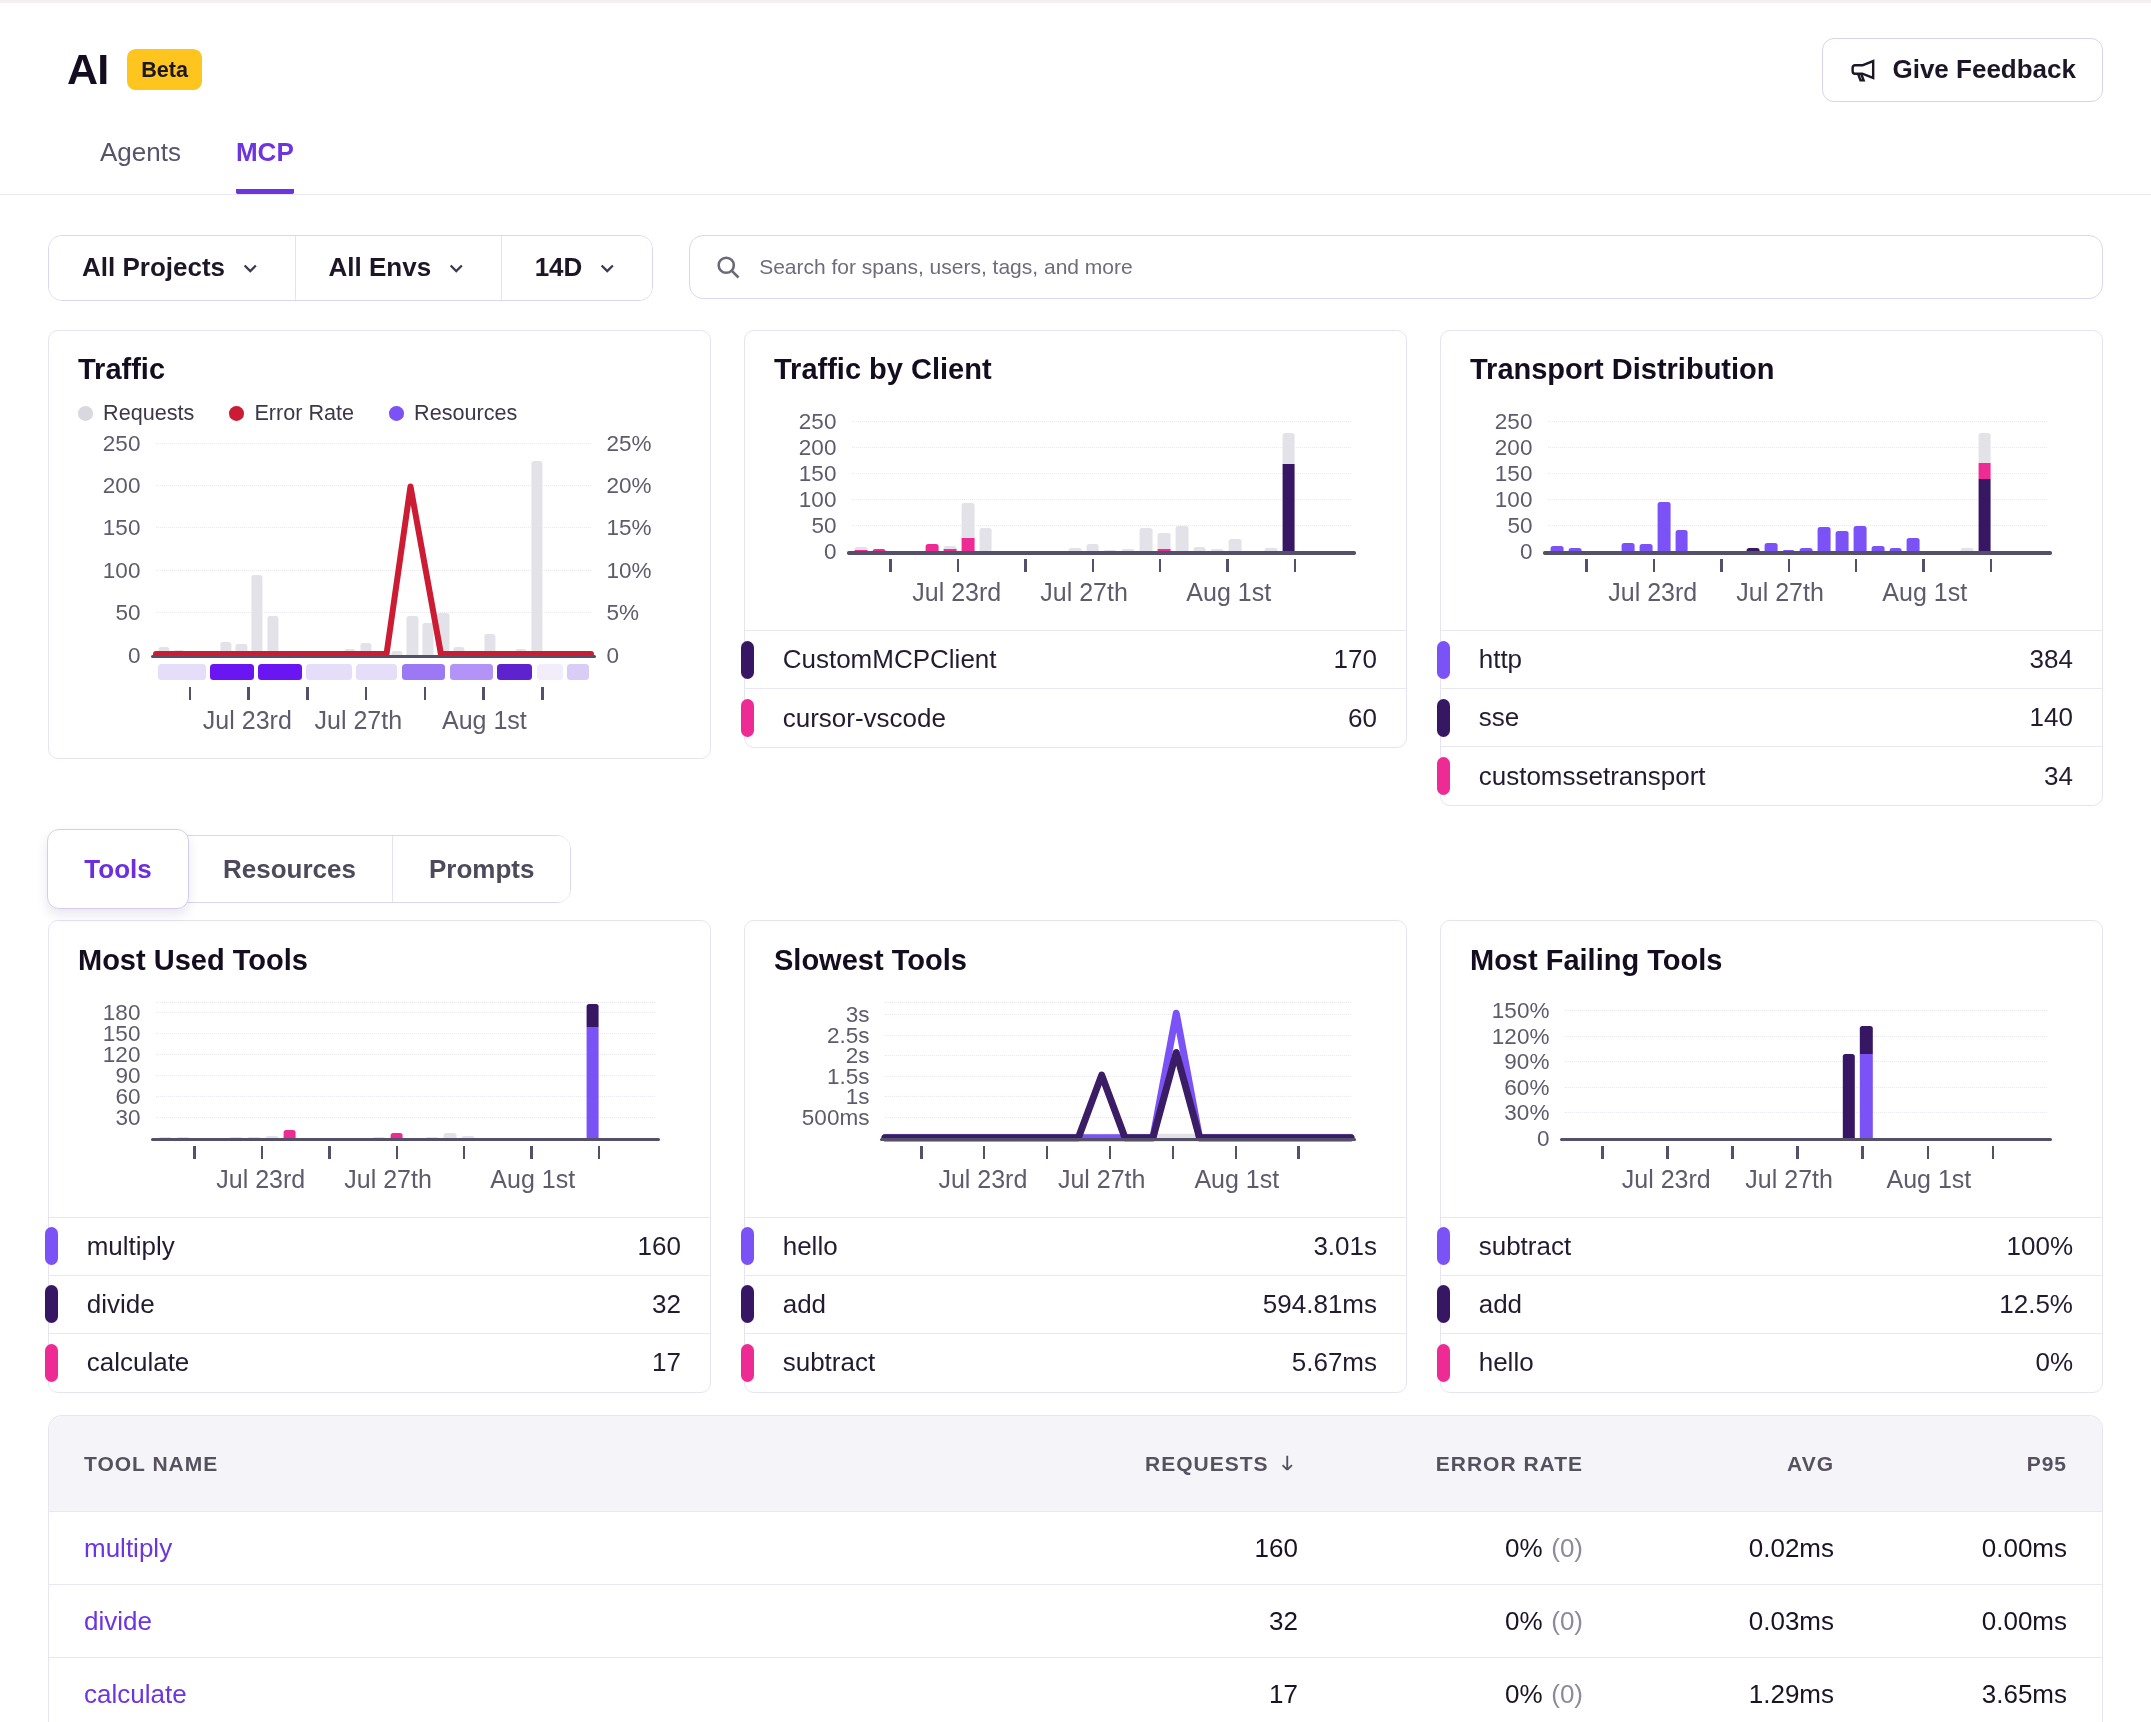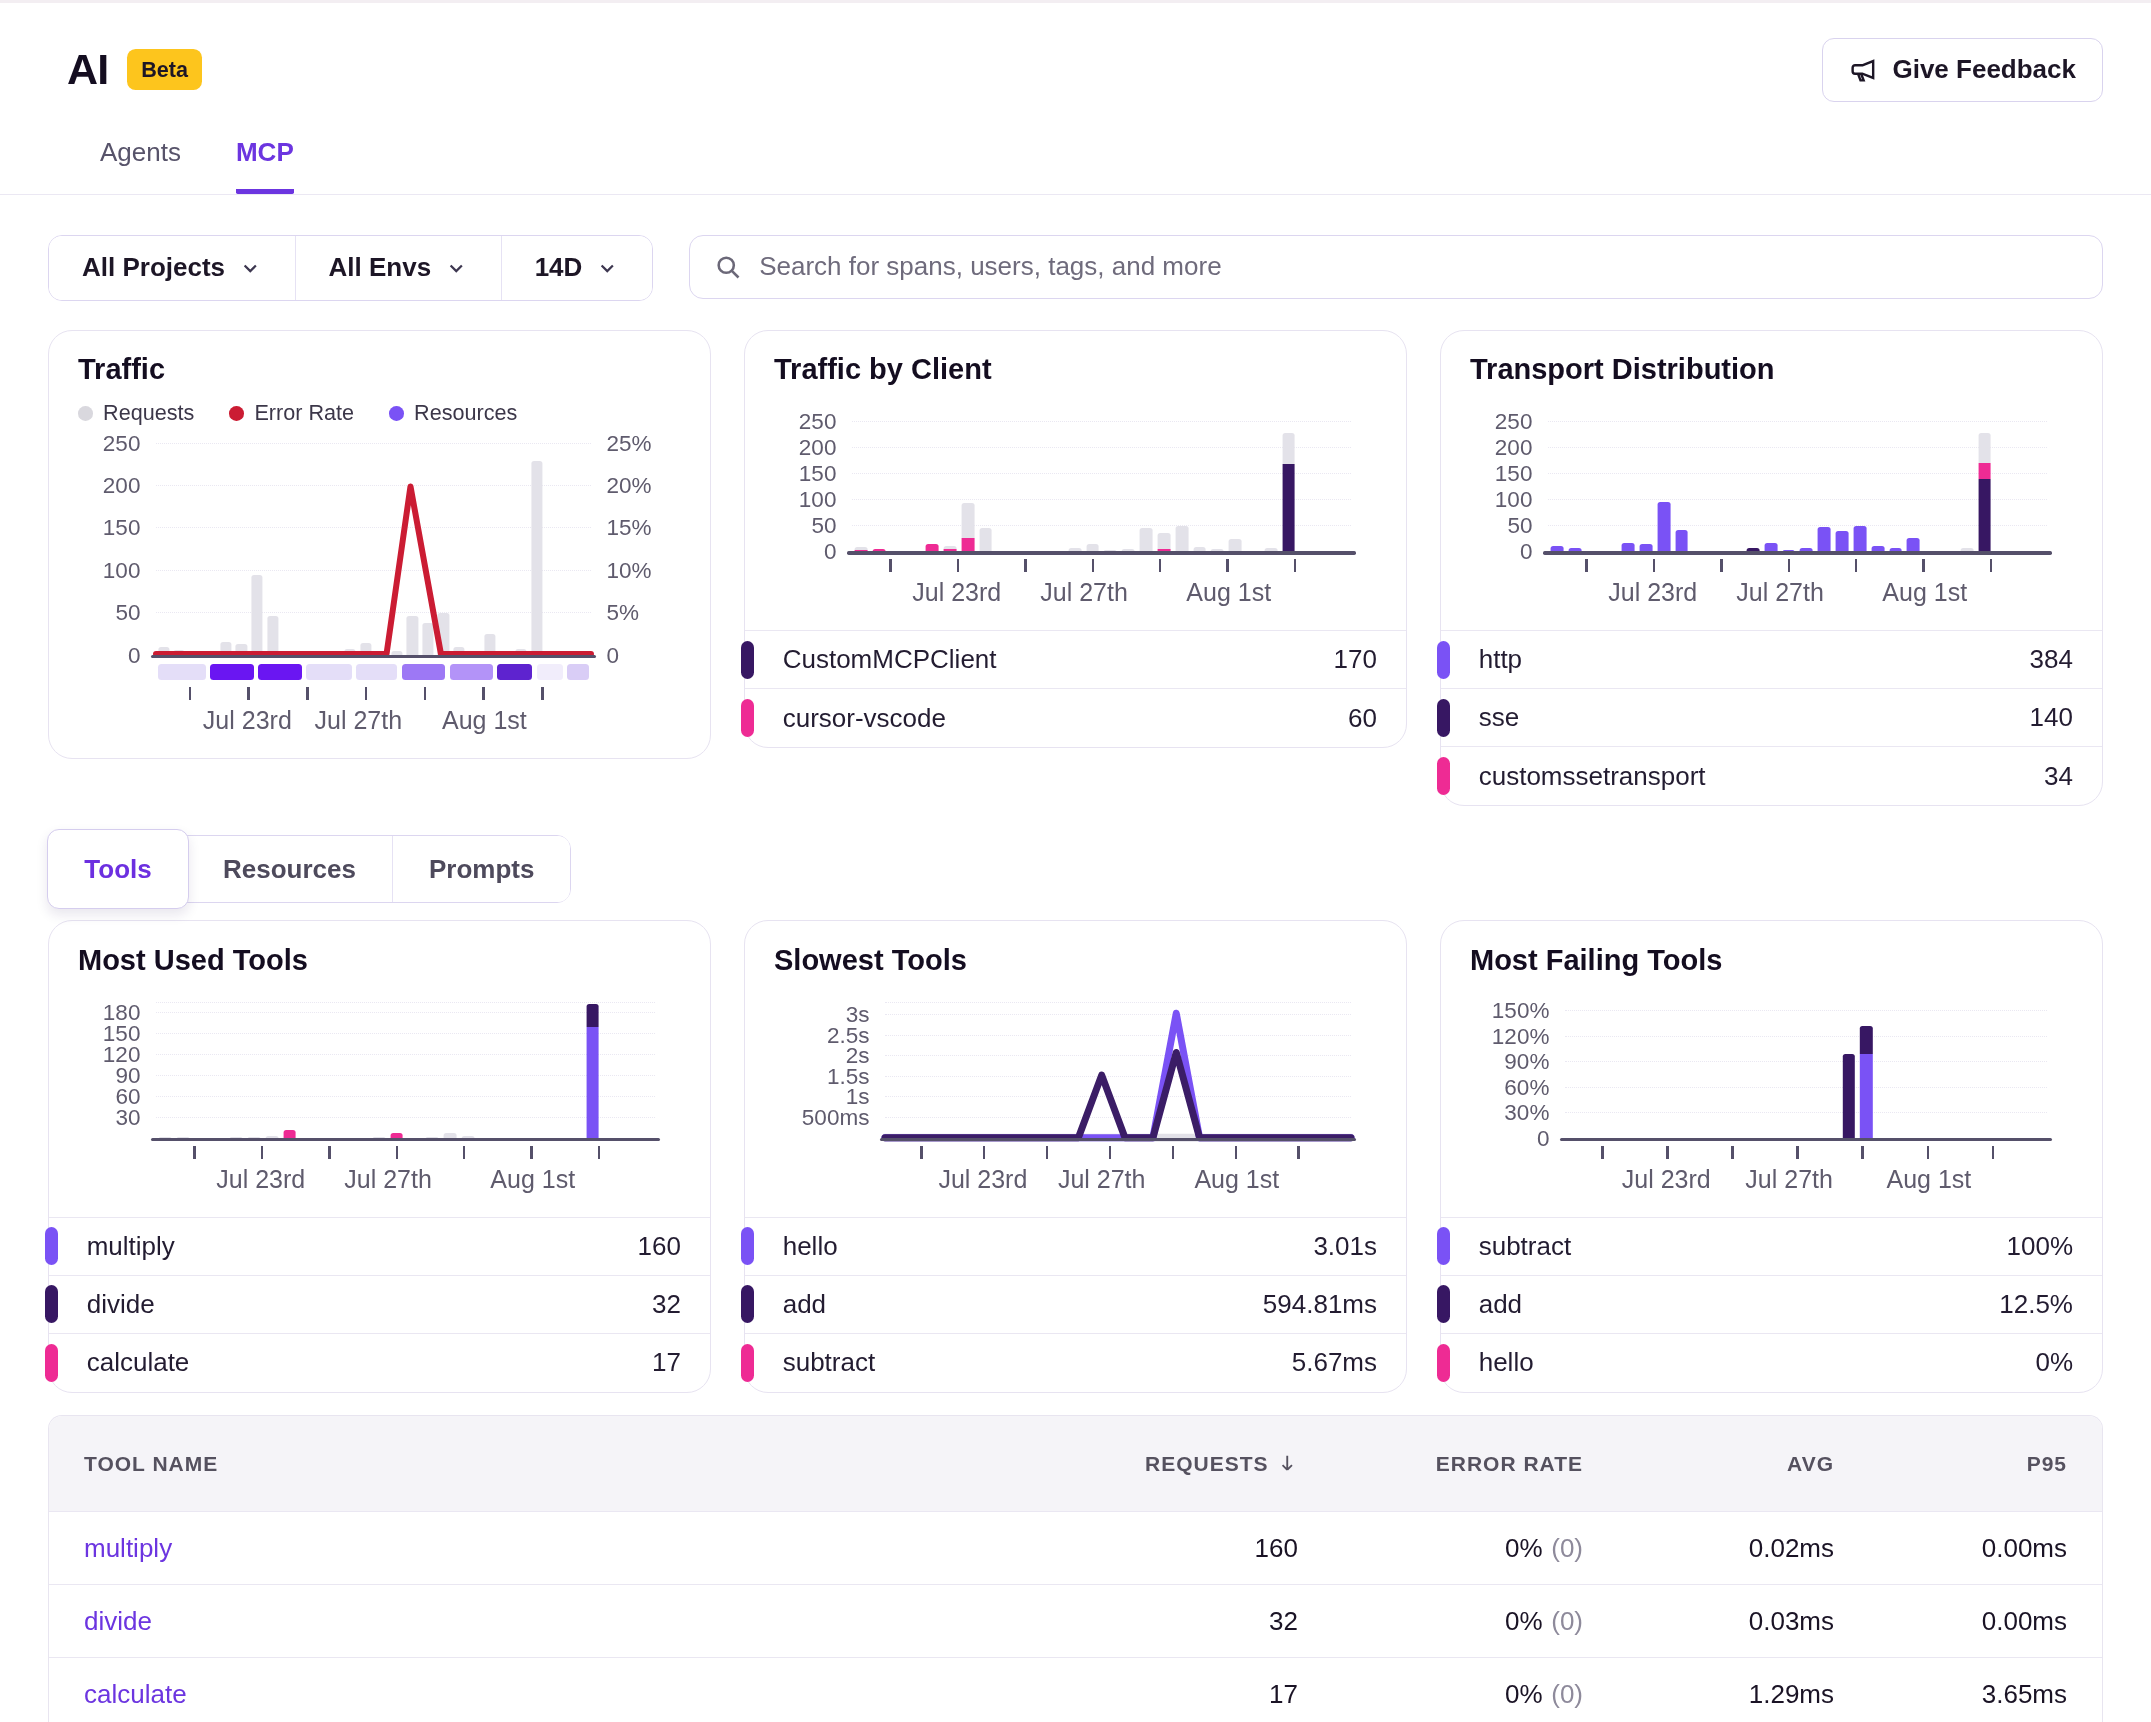--- a/index.html
+++ b/index.html
@@ -29,30 +29,30 @@
   .seg-filters { display:flex; border:1.7px solid #dcd6f0; border-radius:14px; background:#fff;
     overflow:hidden; }
   .filter-btn { display:flex; align-items:center; gap:14px; padding:0 33px; height:64px;
     font-size:26px; font-weight:700; color:#1d1626; background:#fff; border:none;
     border-right:1.7px solid #e6e2f4; cursor:pointer; font-family:"Liberation Sans",sans-serif; }
   .filter-btn:last-child { border-right:none; }
   .filter-btn svg { width:22.5px; height:22.5px; stroke:#3d3750; fill:none; stroke-width:2.4; }
   .search-wrap { flex:1; display:flex; align-items:center; gap:17.3px; height:64px;
     border:1.7px solid #dcd6f0; border-radius:14px; padding:0 24px; background:#fff; }
   .search-wrap svg { width:28px; height:28px; stroke:#6b6878; fill:none; stroke-width:2.2; flex:none; }
-  .search-wrap input { border:none; outline:none; font-size:26px; width:100%;
+  .search-wrap input { border:none; outline:none; font-size:21px; width:100%;
     color:#404040; font-family:"Liberation Sans",sans-serif; background:transparent; }
   .search-wrap input::placeholder { color:#6f6b7c; }
 
   
   .grid { display:grid; grid-template-columns:repeat(3,1fr); gap:33px; padding:0 48px;
     align-items:start; }
   .grid.row1 { margin-top:29px; }
   .grid.row2 { margin-top:17.3px; }
-  .card { background:#fff; border:1.7px solid #e7e3f1; border-radius:24px; }
+  .card { background:#fff; border:1.7px solid #e7e3f1; border-radius:10px; }
   .card-pad { padding:22.5px 29px 0 29px; }
   .card h2 { font-size:29px; font-weight:700; color:#140d20; }
   .legend { display:flex; gap:35px; margin-top:14px; }
   .legend-item { display:flex; align-items:center; gap:10.4px; font-size:21.6px; color:#3c3749; }
   .legend-dot { width:14.7px; height:14.7px; border-radius:50%; }
 
   
   .chart-area { position:relative; }
   .plot { position:relative; }
   .gridline { position:absolute; left:0; right:0; border-top:1.7px dotted #eae8f2; }

